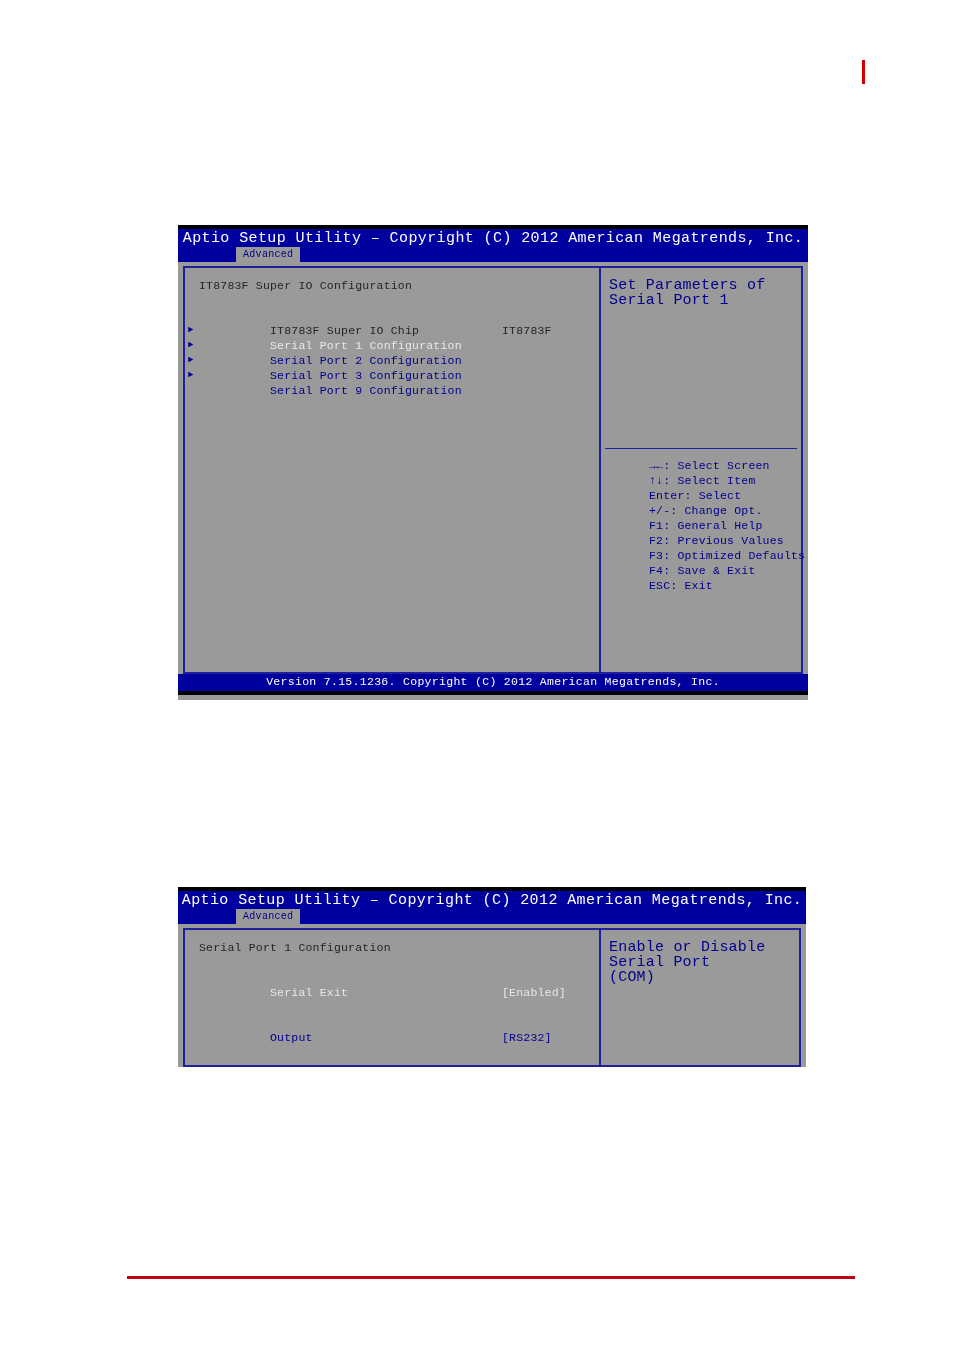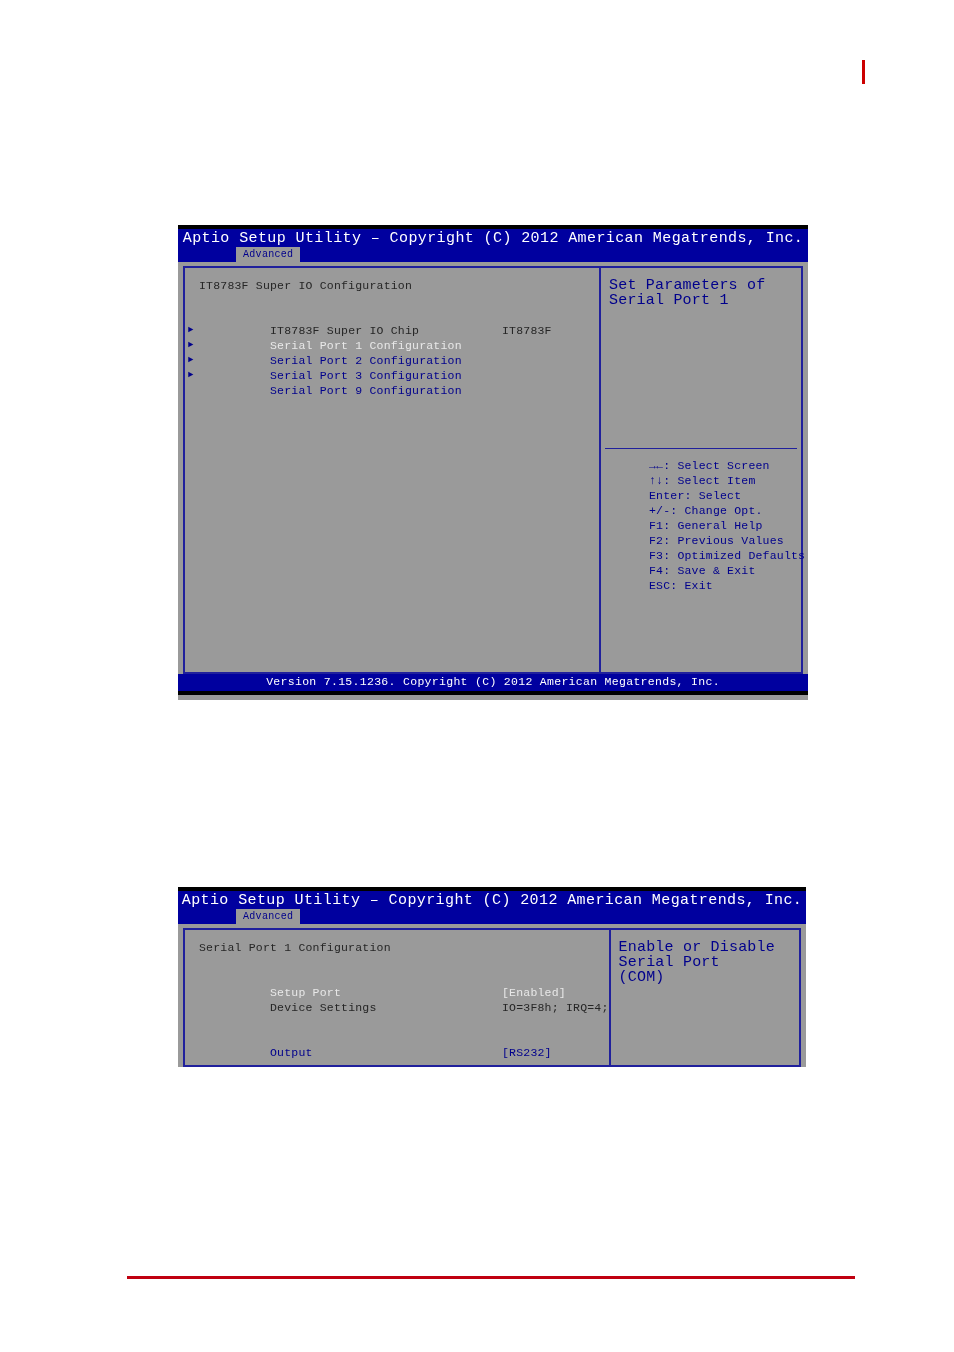--- a/index.html
+++ b/index.html
@@ -274,26 +274,23 @@
   </div>
 
   <div class="bios-body">
     <div class="panes">
 
       <div class="pane-left">
         <div class="row txt-dark">Serial Port 1 Configuration</div>
         <div class="spacer"></div>
 
         <div class="menu-row txt-white">
-          <span class="label-col">Setup Port</span><span>[Enabled]</span>
-        </div>
-
-        <div class="menu-row txt-dark">
-          <span class="label-col">Device Settings</span><span>IO=3F8h; IRQ=4;</span>
-        </div>
+          <span class="label-col">Serial Exit</span><span>[Enabled]</span>
+        </div>
+
 
         <div class="spacer"></div>
         <div class="spacer"></div>
 
         <div class="menu-row txt-blue">
           <span class="label-col">Output</span><span>[RS232]</span>
         </div>
       </div>
 
       <div class="pane-divider"></div>

